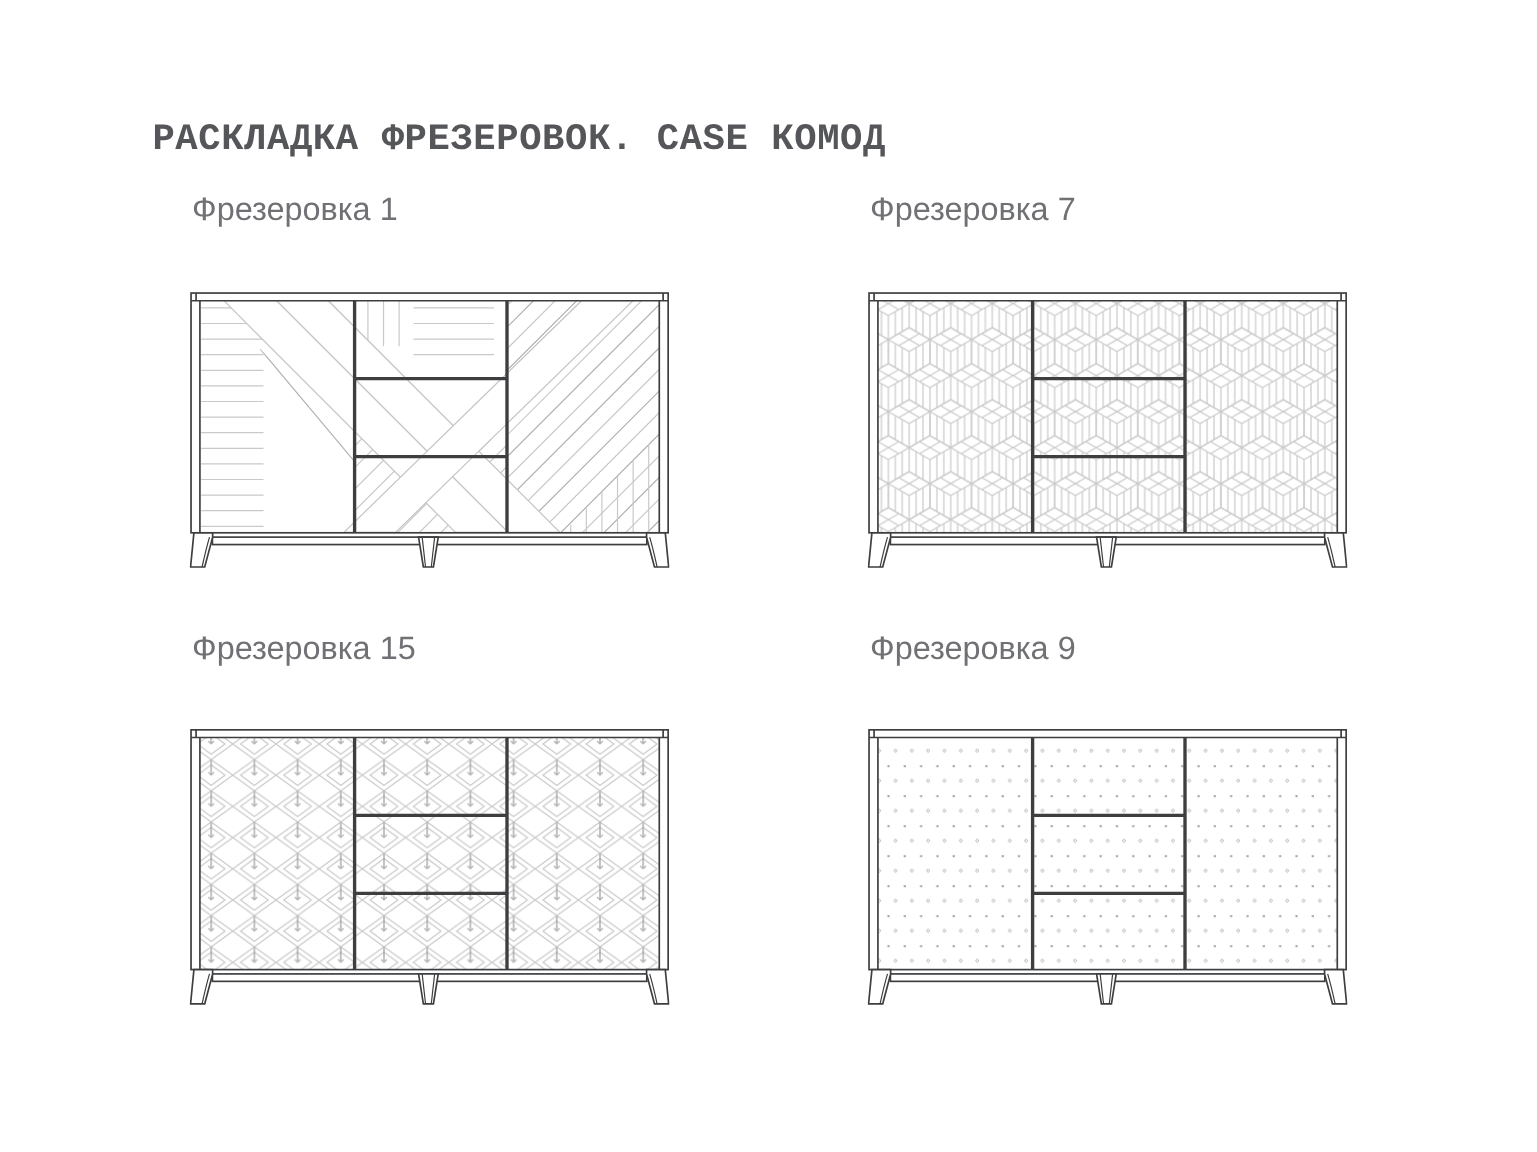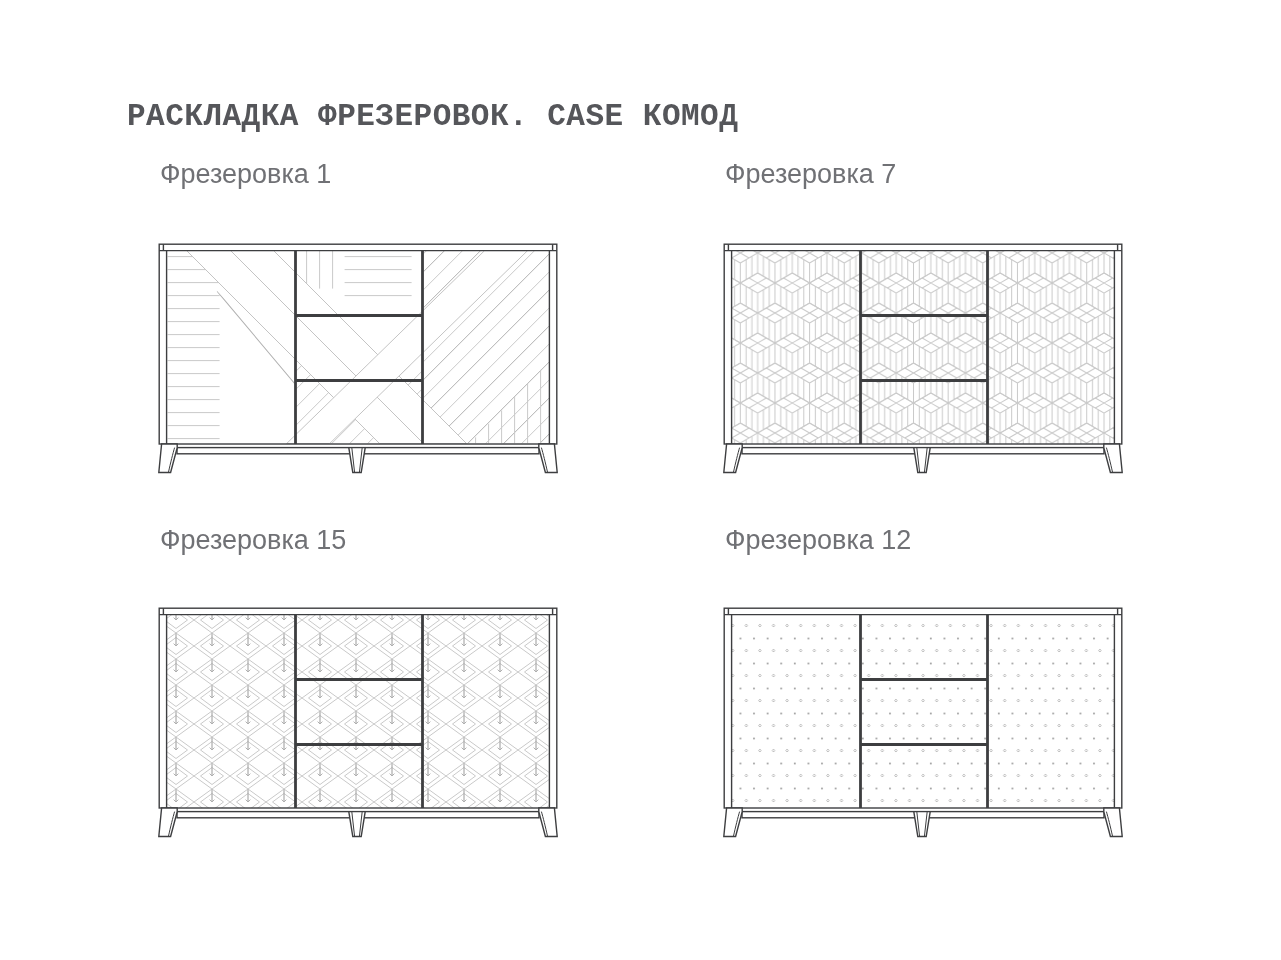--- a/index.html
+++ b/index.html
@@ -133,21 +133,21 @@
       <path class="legline" d="M193.8,204.6 L196.6,229.5 M204.2,204.6 L201.4,229.5"></path>
     </g>
   </defs>
 </svg>
 
 <h1 class="page-title">РАСКЛАДКА ФРЕЗЕРОВОК. CASE КОМОД</h1>
 
 <div class="variant-label" style="left:160px;top:161px">Фрезеровка 1</div>
 <div class="variant-label" style="left:725px;top:161px">Фрезеровка 7</div>
 <div class="variant-label" style="left:160px;top:527px">Фрезеровка 15</div>
-<div class="variant-label" style="left:725px;top:527px">Фрезеровка 12</div>
+<div class="variant-label" style="left:725px;top:527px">Фрезеровка 9</div>
 
 <svg class="cabinet" style="left:158px;top:243px" viewBox="0 0 400 234">
   <use href="#pat9art"></use>
   <use href="#chrome"></use>
 </svg>
 
 <svg class="cabinet" style="left:723px;top:243px" viewBox="0 0 400 234">
   <rect x="8.6" y="7.6" width="382.8" height="193.4" fill="url(#pat10)"></rect>
   <use href="#chrome"></use>
 </svg>

